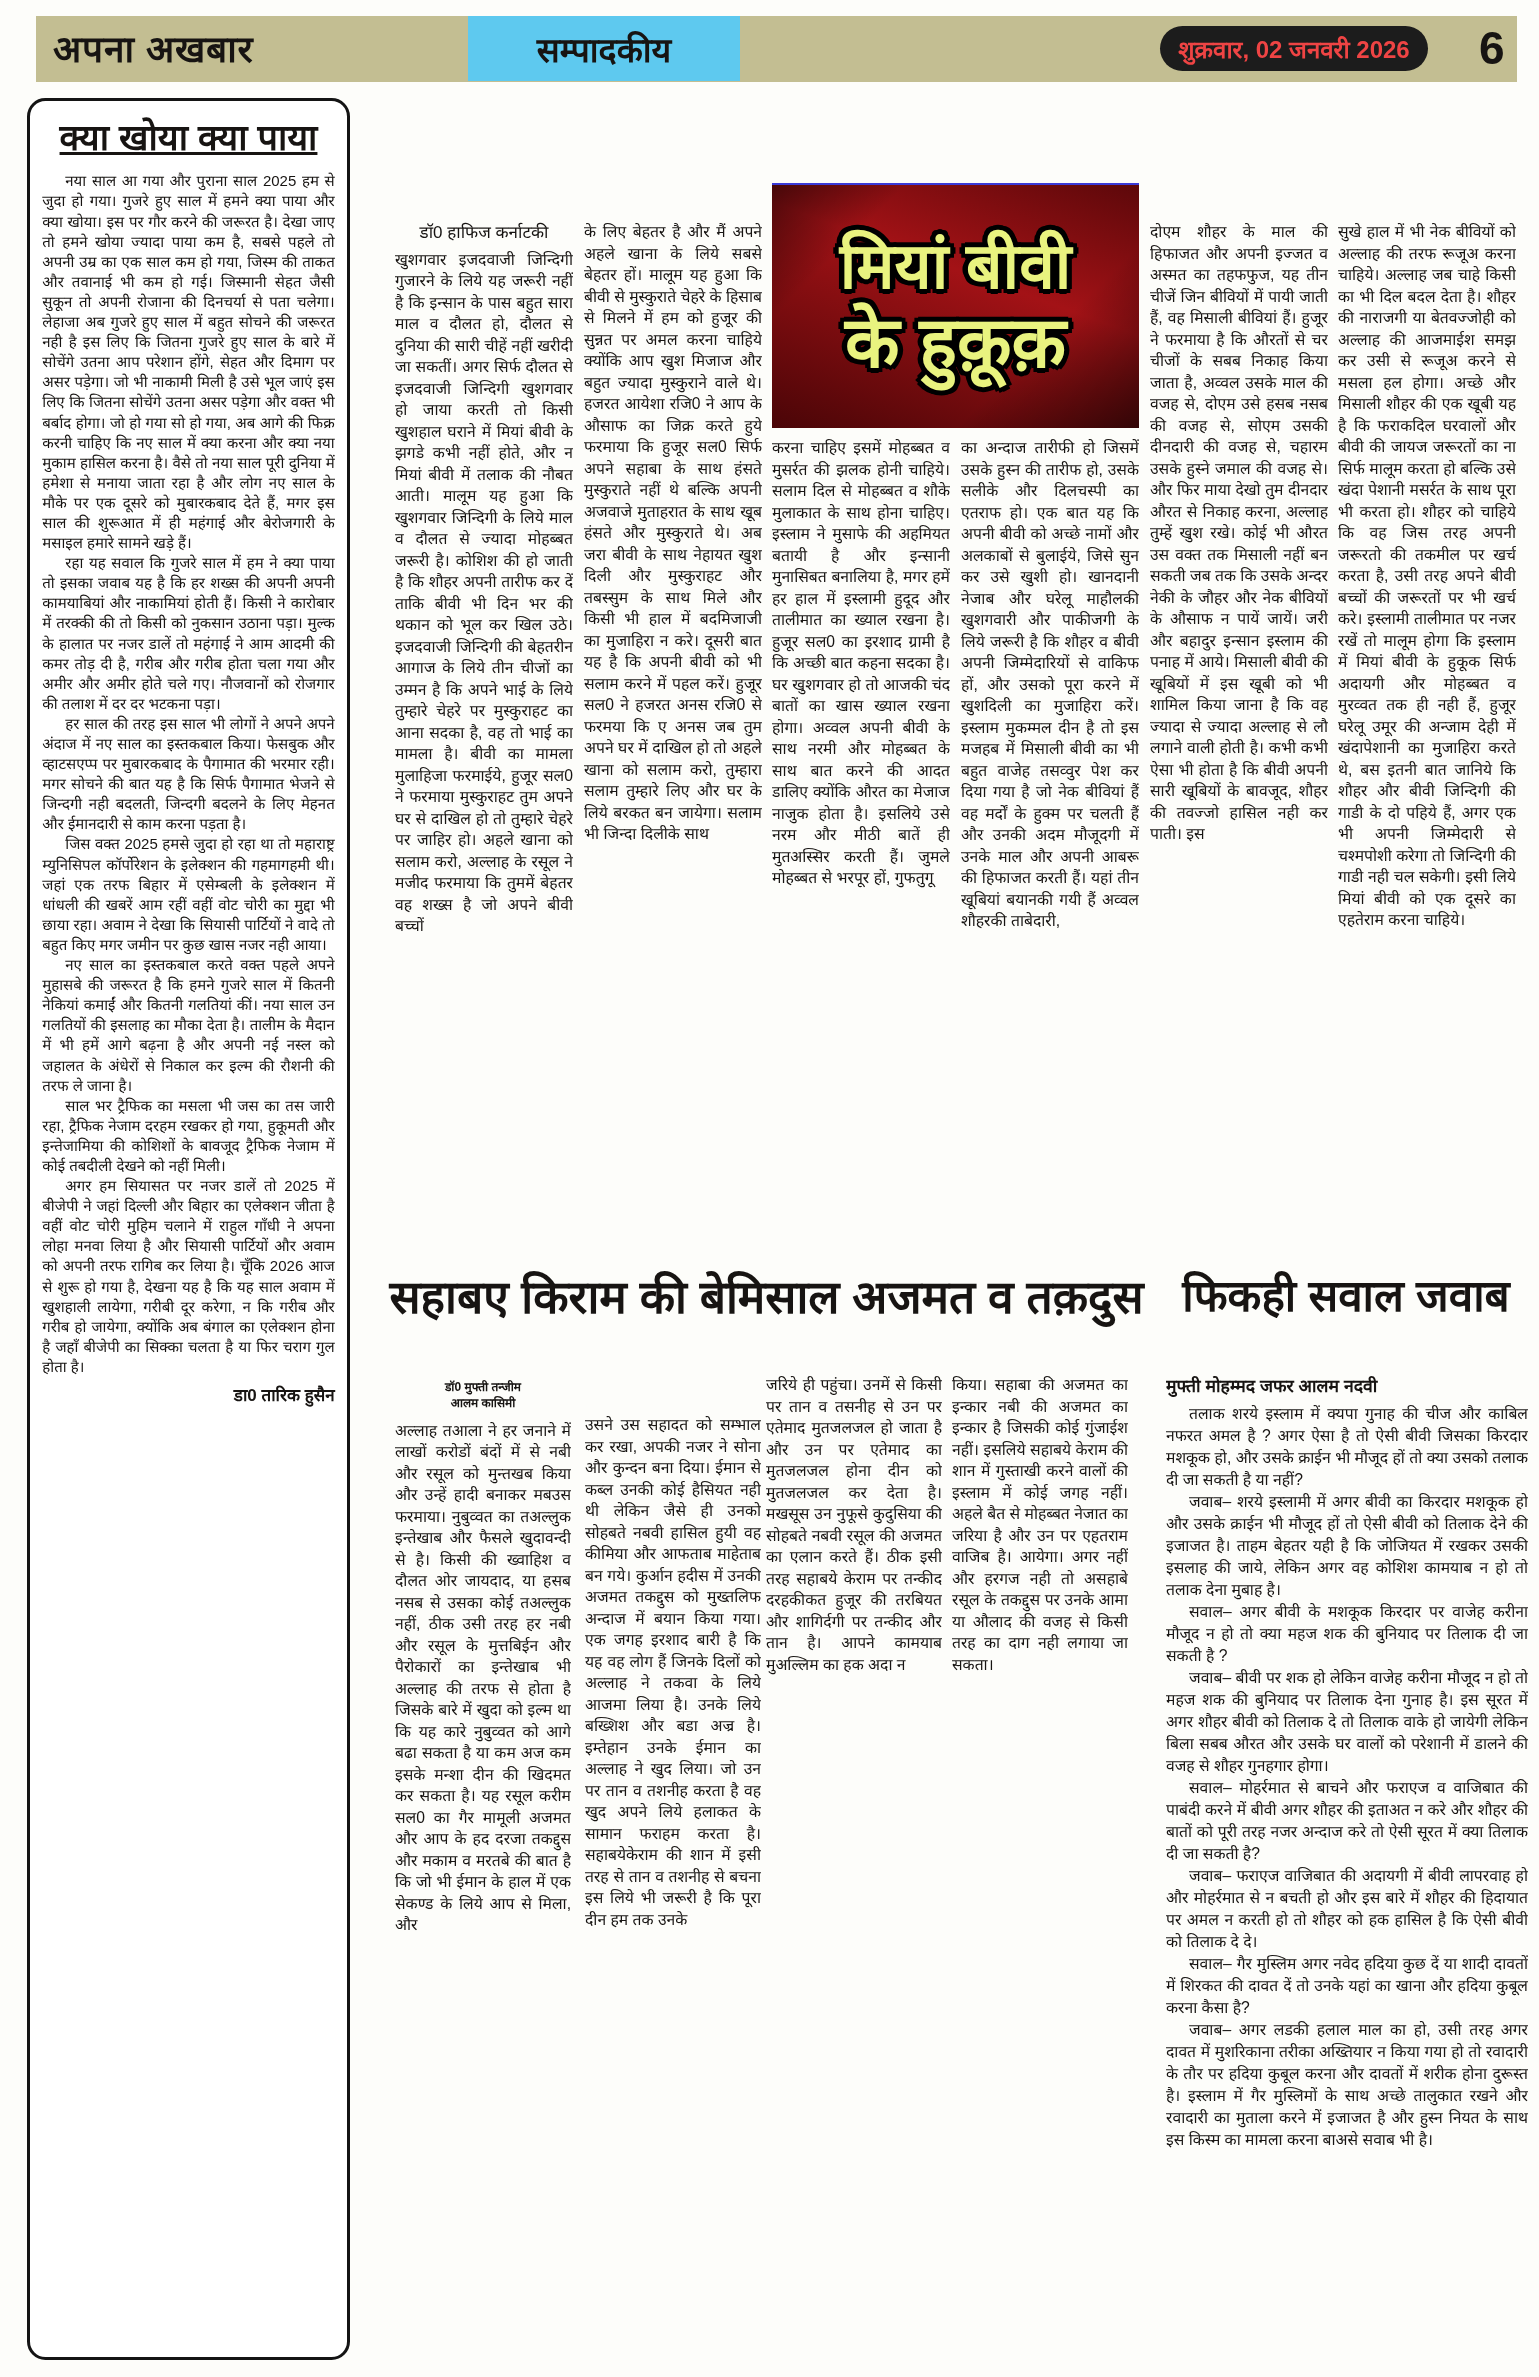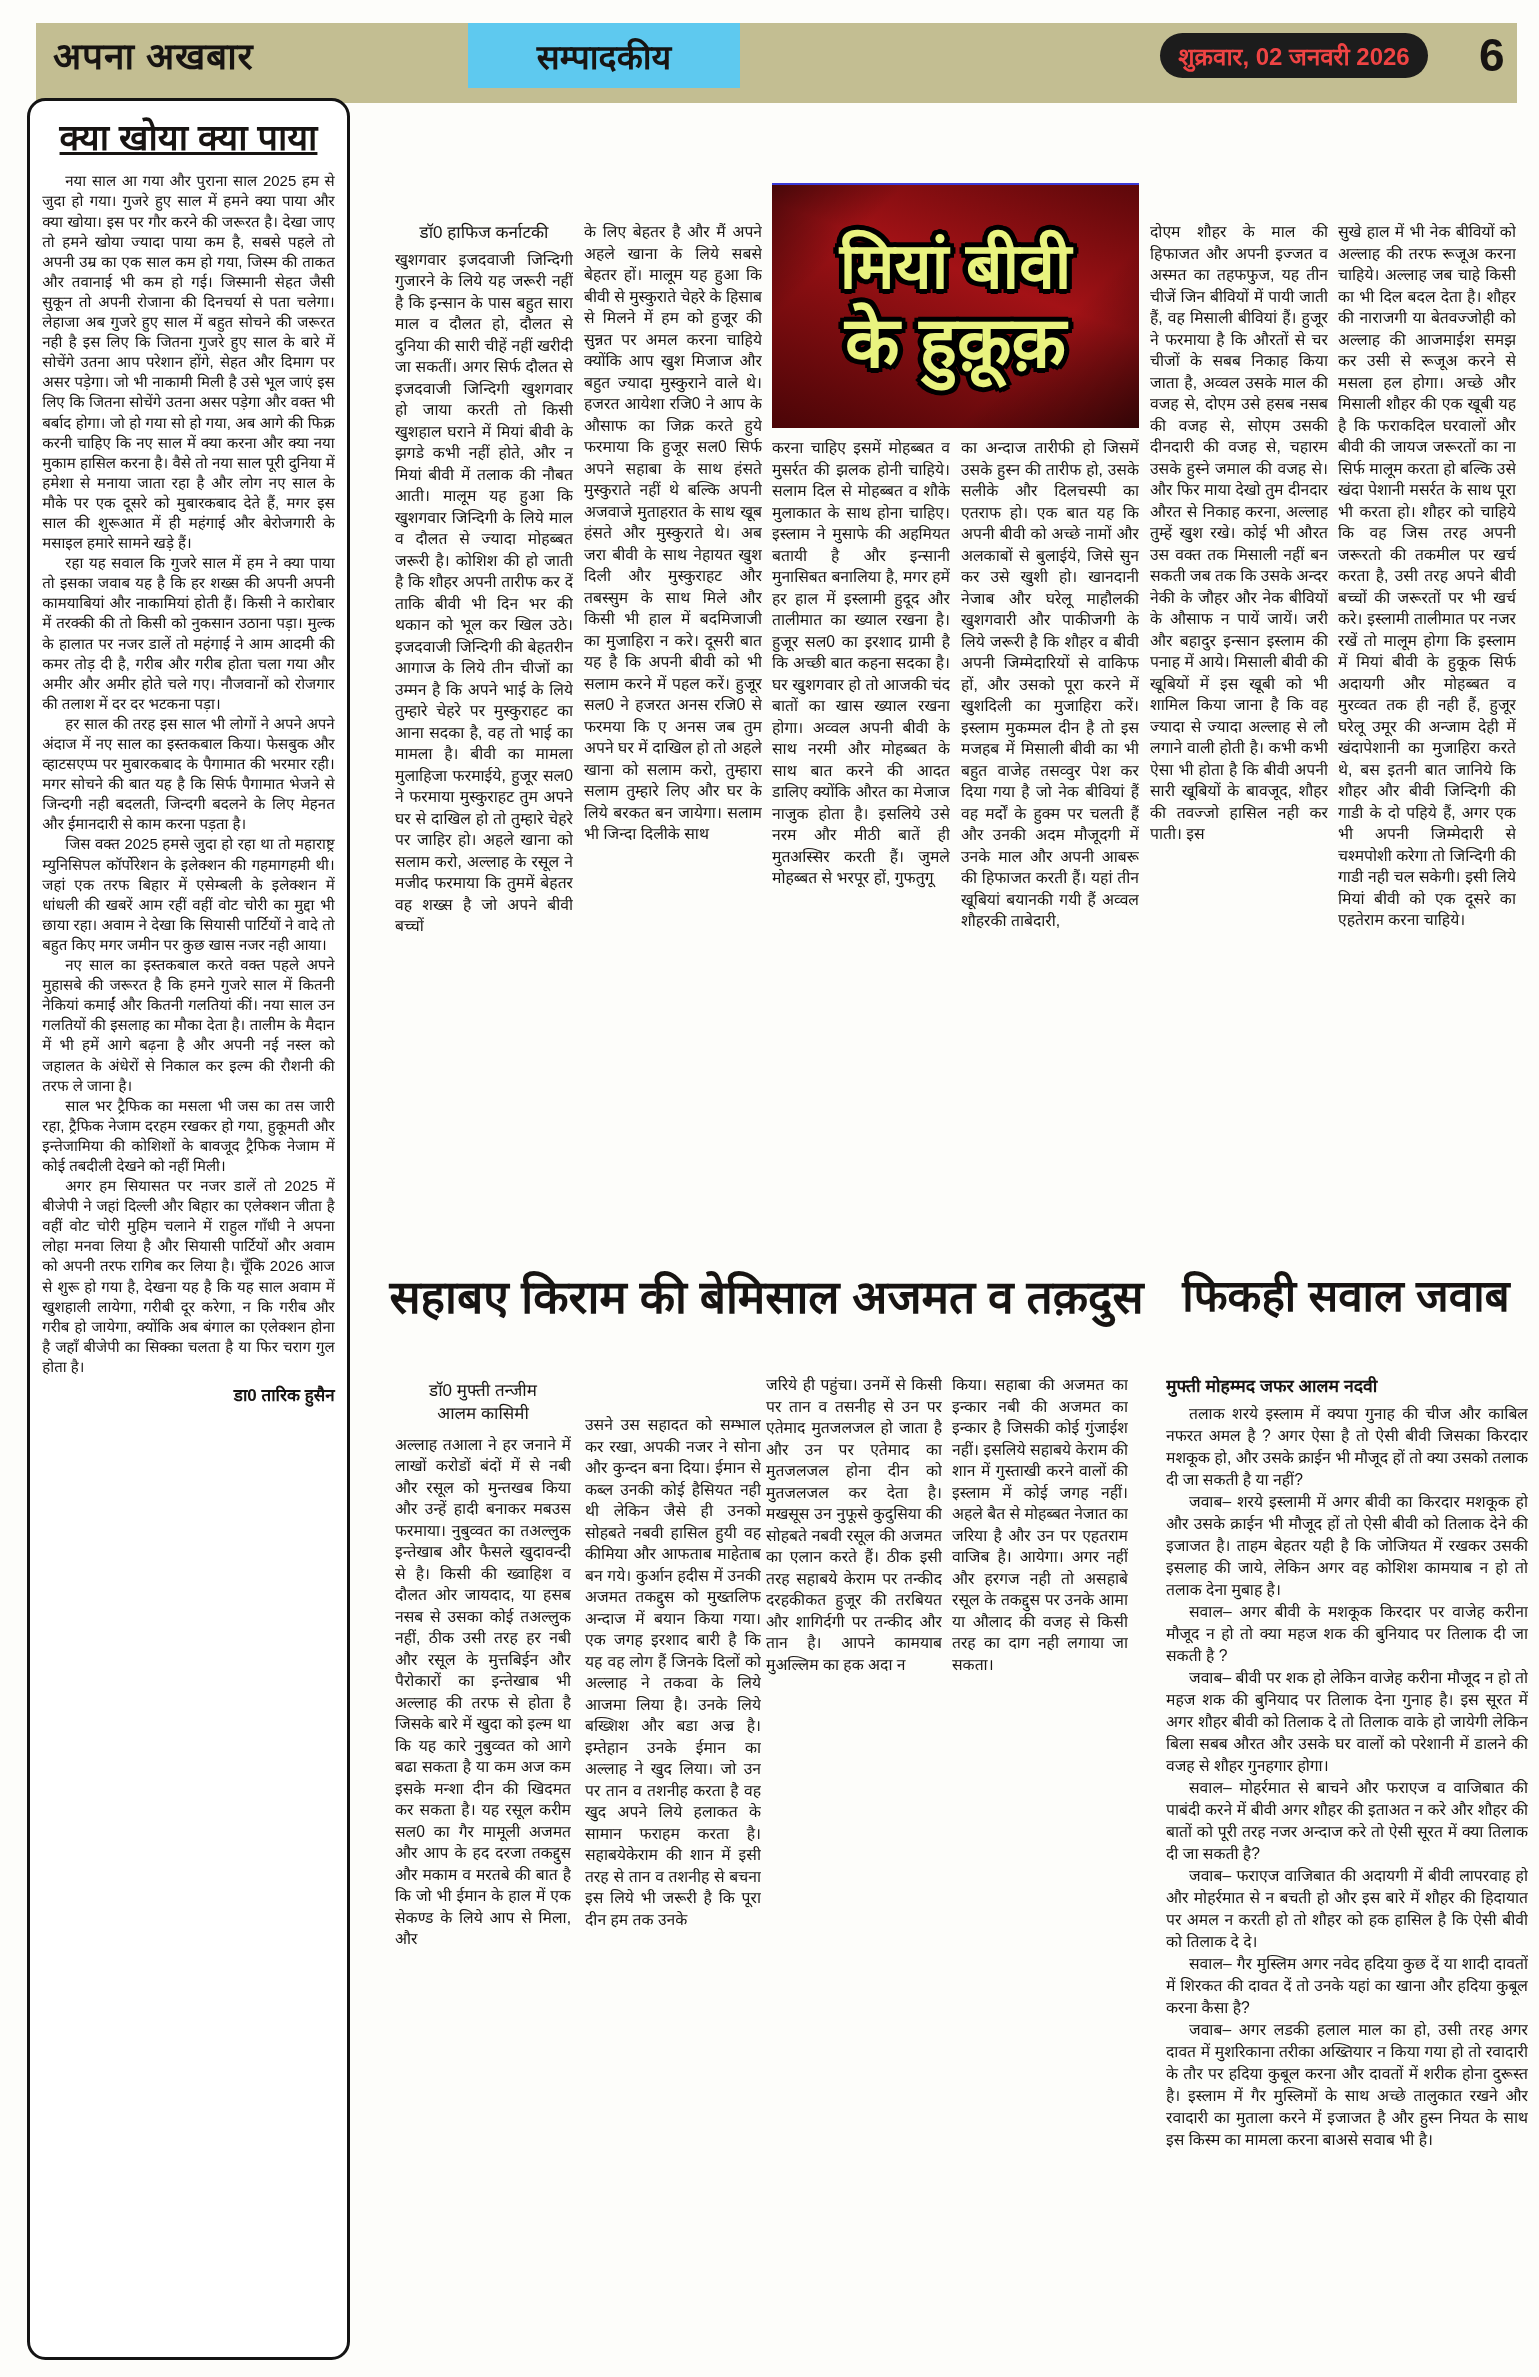--- a/index.html
+++ b/index.html
@@ -12,21 +12,21 @@
     --photo-text:#e9f37f;
   }
   *{margin:0;padding:0;box-sizing:border-box;}
   html,body{background:#e8e8e4;}
   .page{
     position:relative;width:1540px;height:2377px;background:var(--paper);
     font-family:"Liberation Sans","DejaVu Sans",sans-serif;color:var(--ink);
     overflow:hidden;margin:0 auto;
   }
   
-  .topbar{position:absolute;left:36px;top:23px;width:1481px;height:80px;background:var(--khaki);}
+  .topbar{position:absolute;left:36px;top:16px;width:1481px;height:66px;background:var(--khaki);}
   .masthead{position:absolute;left:17px;top:6.1px;font-size:37px;font-weight:bold;letter-spacing:0.8px;}
   .section-box{position:absolute;left:432px;top:0;width:272px;height:65px;background:var(--blue);
     display:flex;align-items:center;justify-content:center;font-size:34px;font-weight:bold;}
   .date-pill{position:absolute;left:1124px;top:10px;width:268px;height:45px;background:var(--pill);
     border-radius:23px;display:flex;align-items:center;justify-content:center;
     color:#ef4444;font-size:24px;font-weight:bold;}
   .pagenum{position:absolute;right:12.3px;top:4.6px;font-size:46px;font-weight:bold;}
   
   .leftbox{position:absolute;left:27px;top:98px;width:323px;height:2262px;
     border:3.1px solid #141414;border-radius:18.4px;padding:10.7px 12.3px 7.7px 12.3px;overflow:hidden;background:#fff;}
@@ -54,21 +54,21 @@
   .photo .ln1{font-size:64px;}
   .photo .ln2{font-size:71px;}
   
   .h2-left{position:absolute;left:383px;top:1264px;width:767px;height:86px;
     font-size:46px;font-weight:bold;text-align:center;white-space:nowrap;}
   .h2-right{position:absolute;left:1166px;top:1264px;width:360px;height:86px;
     font-size:44px;font-weight:bold;text-align:center;white-space:nowrap;}
   .scol{position:absolute;top:1374px;width:176px;height:972px;overflow:hidden;
     font-size:15.7px;line-height:1.37;text-align:justify;}
   .s1{left:395px;} .s2{left:585px;margin-top:40px;} .s3{left:766px;} .s4{left:952px;}
-  .scol .byline2{font-weight:normal;text-align:center;font-size:17px;line-height:1.4;margin:4.6px 0 7.7px 0;}
+  .scol .byline2{font-weight:bold;text-align:center;font-size:12px;line-height:1.4;margin:4.6px 0 7.7px 0;}
   .qacol{position:absolute;left:1166px;top:1374px;width:362px;height:980px;overflow:hidden;
     font-size:15.7px;line-height:1.4;text-align:justify;}
   .qacol .byline{font-weight:bold;font-size:17.6px;margin-bottom:4.6px;text-align:left;}
   .qacol p{text-indent:23px;}
 </style>
 </head>
 <body>
 
 <div class="page">
 

